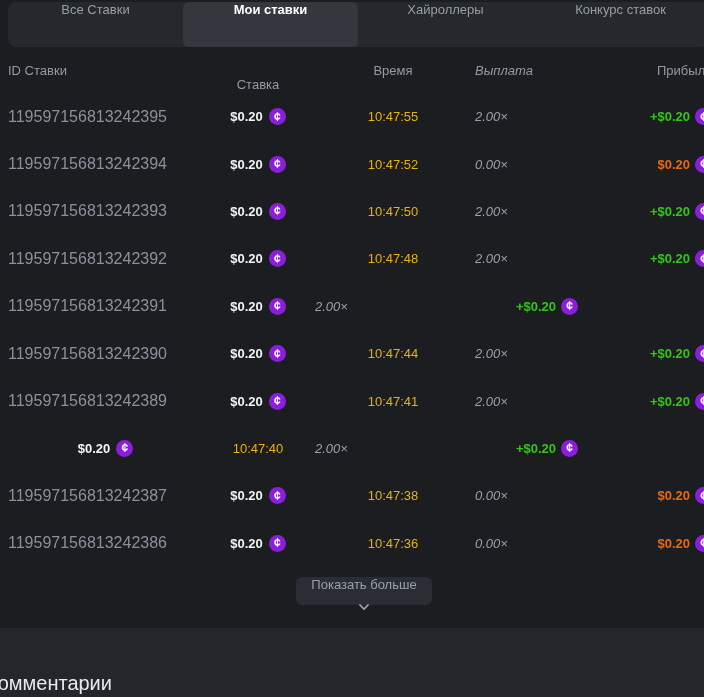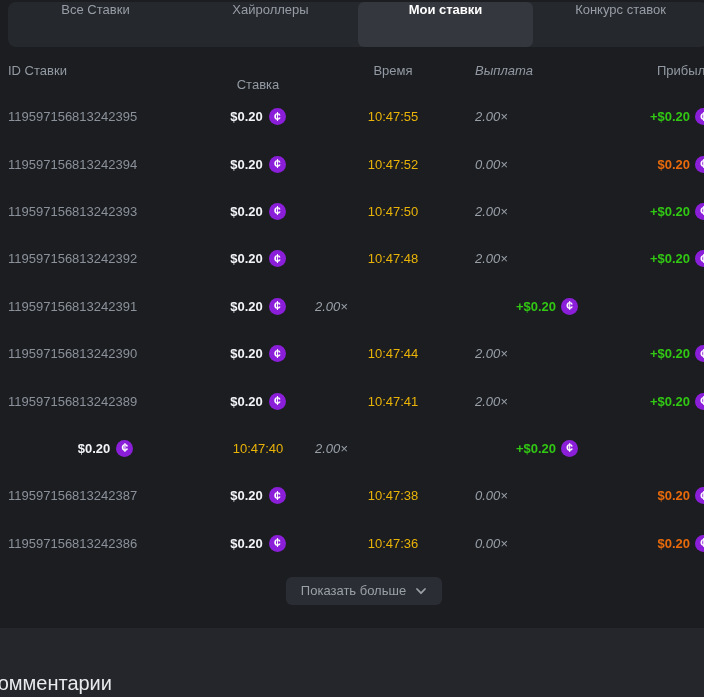--- a/index.html
+++ b/index.html
@@ -44,21 +44,21 @@
   }
   .trow {
     display: grid;
     grid-template-columns: 195px 110px 160px 105px 1fr;
     align-items: center;
   }
   .thead { height: 46px; }
   .thead .cell { font-size: 13px; color: #939aa3; font-weight: 400; }
   .tbody-row { height: 47.4px; cursor: pointer; }
 
-  .cell-id   { text-align: left;  font-size: 13px; color: #8b919a; }
+  .cell-id   { text-align: left;  font-size: 16px; color: #8b919a; }
   .cell-bet  { display: flex; justify-content: center; align-items: center; gap: 6px; }
   .cell-time { text-align: center; font-size: 13px; color: #eab308; }
   .cell-payout { text-align: left; padding-left: 2px; font-size: 13px; color: #9aa0a8; font-style: italic; }
   .cell-profit { display: flex; justify-content: flex-end; align-items: center; gap: 5px; }
   .thead .cell-bet { justify-content: center; margin-top: 28px; }
   .thead .cell-profit { justify-content: flex-end; }
 
   .bet-amount { font-size: 13px; font-weight: 700; color: #f2f4f6; }
   .profit-amount { font-size: 13px; font-weight: 700; }
   .profit-amount.win  { color: #31c713; }
@@ -93,20 +93,21 @@
     align-items: center;
     gap: 9px;
     padding: 0 15px;
     background: #2a2d33;
     border: none;
     border-radius: 6px;
     color: #9aa0a8;
     font-size: 13px;
     font-family: inherit;
     cursor: pointer;
+    flex-direction: column;
   }
   .chevron svg { display: block; }
 
   
   .comments-section {
     height: 69px;
     width: 704px;
     background: #24262c;
     padding-top: 44px;
   }
@@ -120,26 +121,26 @@
 </style>
 </head>
 <body>
 
 <div class="tabbar">
 
     <div class="tab">
       <span>Все Ставки</span>
     </div>
 
+    <div class="tab tab-active">
+      <span>Мои ставки</span>
+    </div>
+
     <div class="tab">
       <span>Хайроллеры</span>
-    </div>
-
-    <div class="tab tab-active">
-      <span>Мои ставки</span>
     </div>
 
     <div class="tab">
       <span>Конкурс ставок</span>
     </div>
   </div>
 
 <div class="bets-table">
 
   <div class="trow thead">

